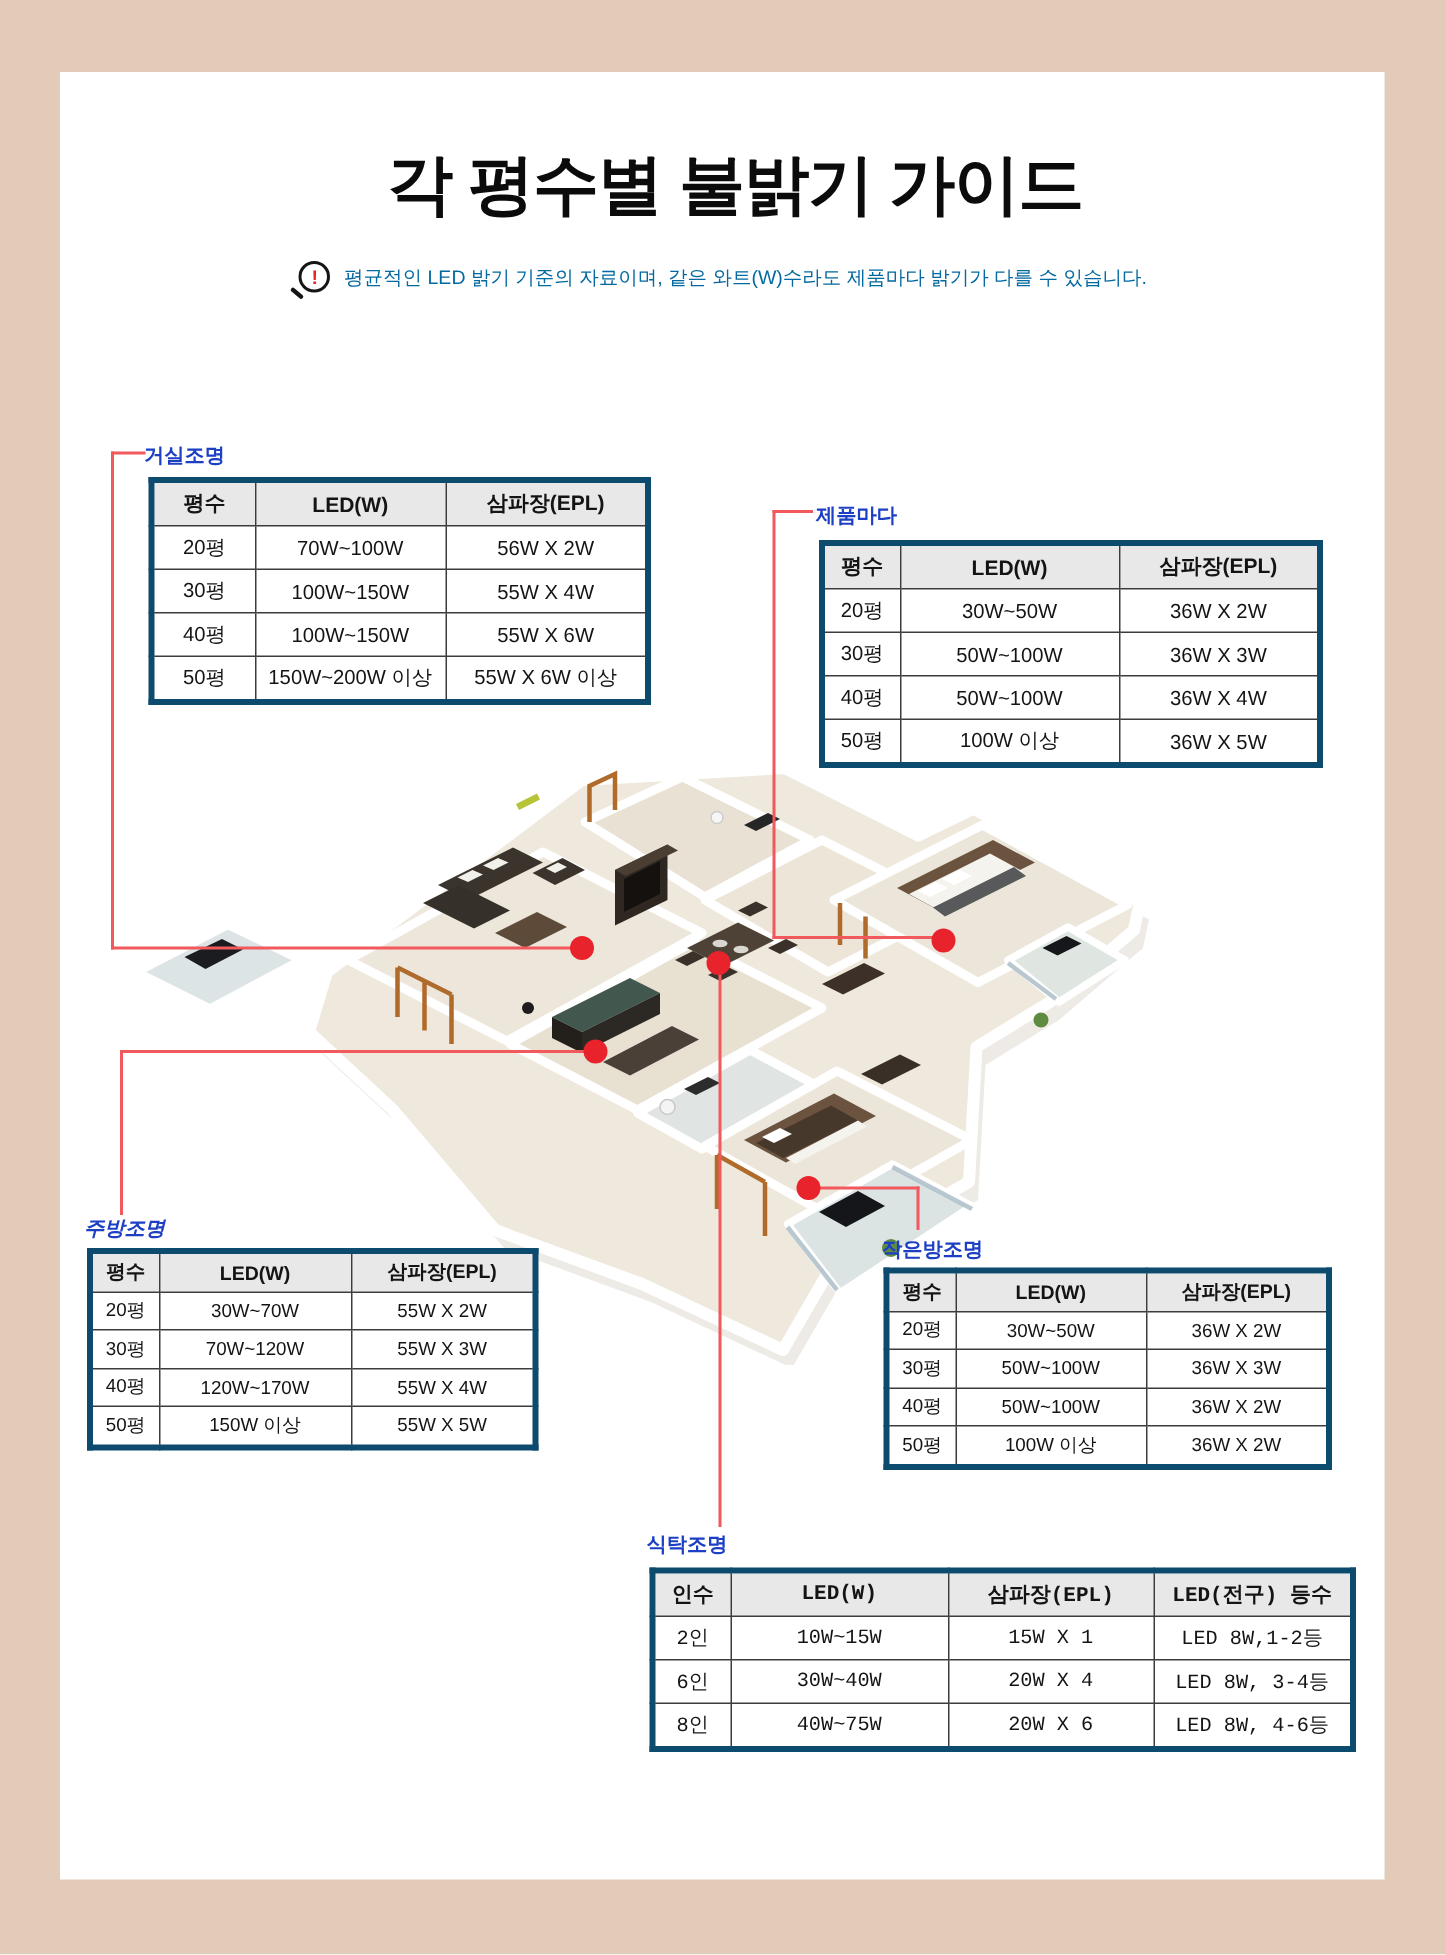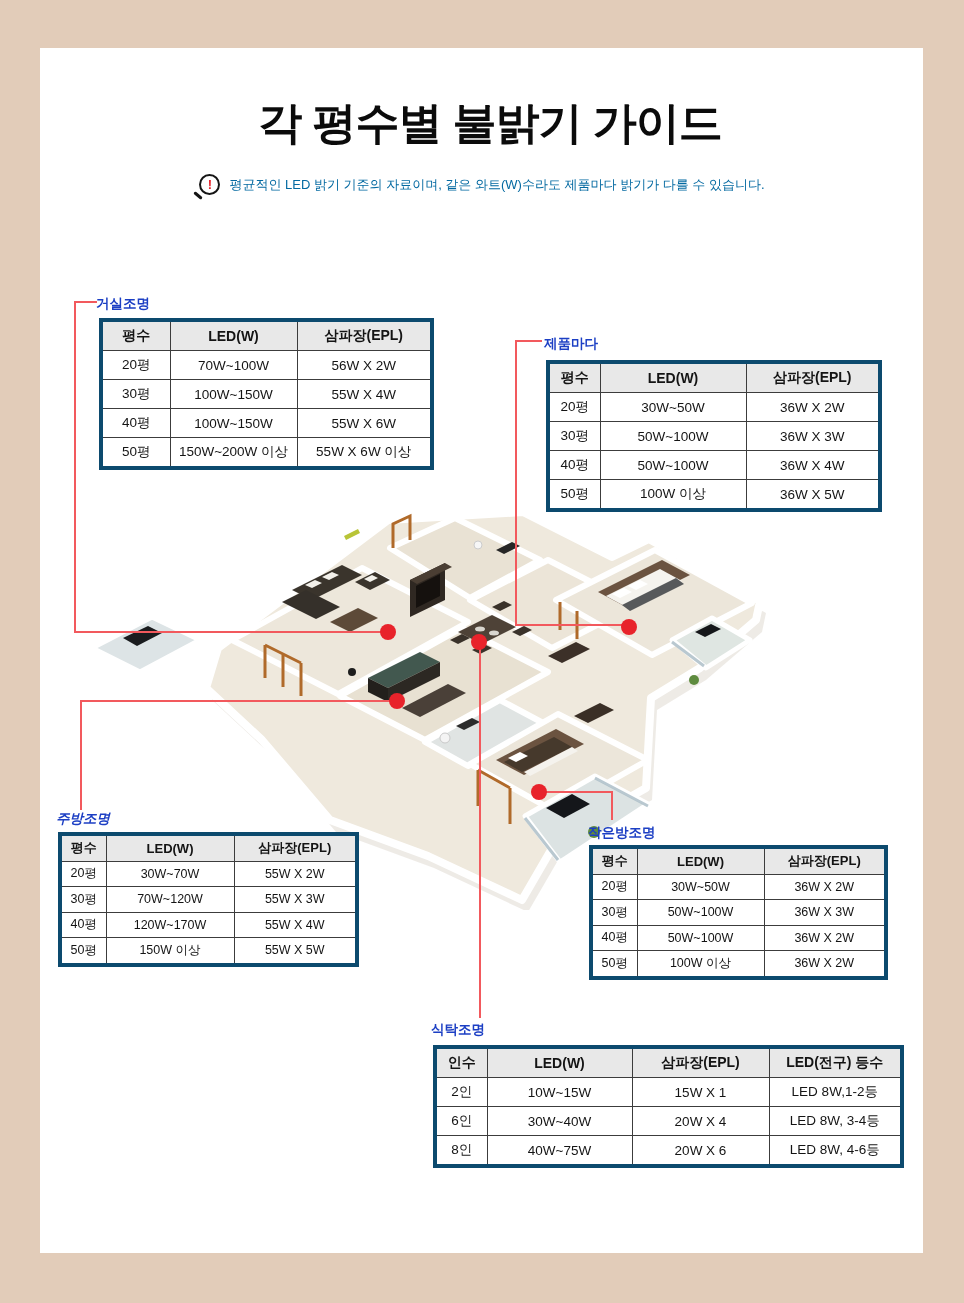--- a/index.html
+++ b/index.html
@@ -313,21 +313,21 @@
           <td>36W X 2W</td>
         </tr>
         <tr>
           <td>50평</td>
           <td>100W 이상</td>
           <td>36W X 2W</td>
         </tr>
       </tbody>
     </table>
 
-  <table class="guide big" style="left:433px;top:1045px;width:467px;">
+  <table class="guide big" style="left:433px;top:1045px;width:467px;font-family:Liberation Mono, monospace;">
     <colgroup>
         <col style="width:52px">
         <col style="width:145px">
         <col style="width:137px">
         <col style="width:133px">
       </colgroup>
   <thead>
         <tr>
           <th>인수</th>
           <th>LED(W)</th>

